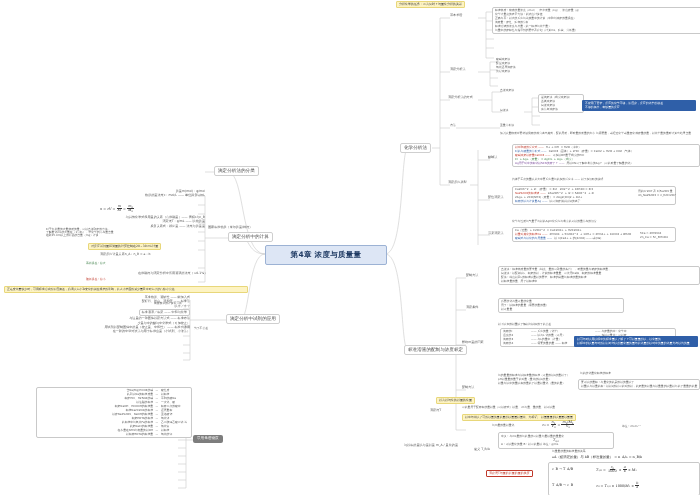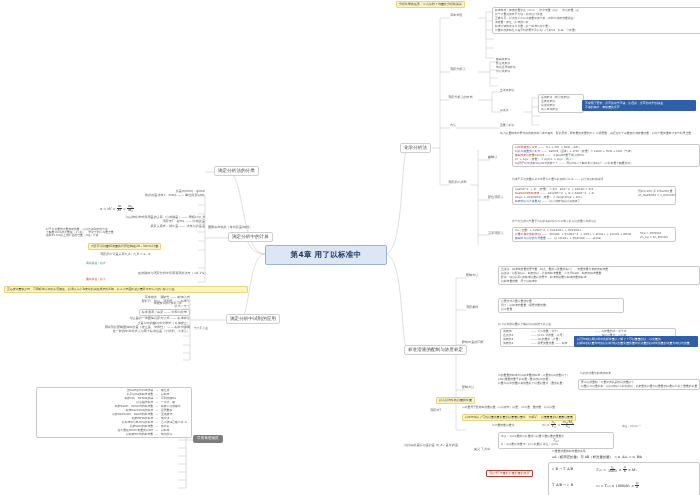--- a/index.html
+++ b/index.html
@@ -140,21 +140,21 @@
       <path d="M448,350 L456,350"></path>
       <path d="M456,278 L456,430"></path>
       <path d="M456,278 L466,278"></path>
       <path d="M456,310 L466,310"></path>
       <path d="M456,345 L466,345"></path>
       <path d="M456,390 L466,390"></path>
       <path d="M456,430 L466,430"></path>
     </g>
   </svg>
 
-  <div class="node central">第4章 用了以标准中</div>
+  <div class="node central">第4章 浓度与质量量</div>
 
   <div class="node yel" style="left:396px;top:1px;font-size:3px;">分析化学的任务：二为何时？与量化分析的关系</div>
 
   <div class="node main" style="left:214px;top:166px;">滴定分析法的分类</div>
   <div class="node main" style="left:228px;top:232px;">滴定分析中的计算</div>
   <div class="node main" style="left:226px;top:314px;">滴定分析中试剂的应用</div>
 
   <div class="node" style="left:60px;top:190px;width:145px;">
     <div class="stack tight" style="align-items:flex-end;">
       <div class="lab2">质量m(mol)：g/mol</div>

